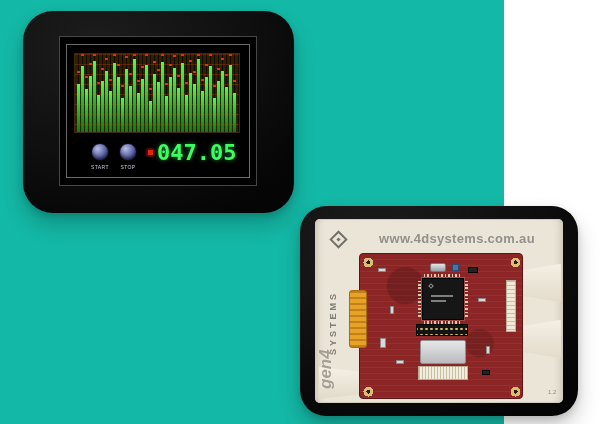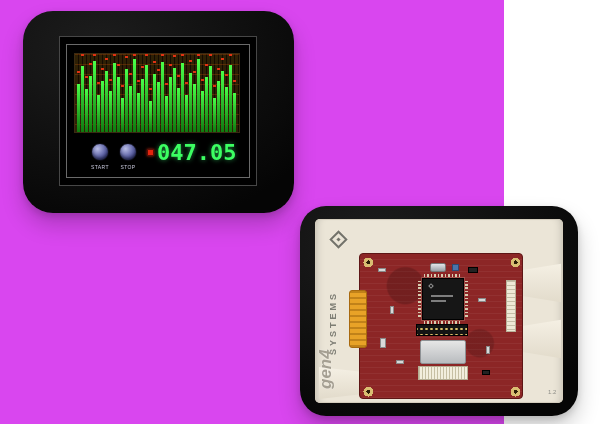--- a/index.html
+++ b/index.html
@@ -1,18 +1,18 @@
 <!DOCTYPE html>
 <html><head>
 <meta charset="utf-8">
 <style>
   * { margin:0; padding:0; box-sizing:border-box; }
   html,body { width:600px; height:424px; background:#ffffff; overflow:hidden;
               font-family:"Liberation Sans", sans-serif; }
-  .stage { position:relative; width:504px; height:424px; background:#d946ef; }
+  .stage { position:relative; width:504px; height:424px; background:#14b8a6; }
 
   
   .device { position:absolute;
             background:radial-gradient(130% 130% at 28% 18%, #1d1d1d, #050505 72%);
             box-shadow:0 12px 22px rgba(0,0,0,.20), 0 3px 7px rgba(0,0,0,.14); }
 
   
   #front-device { left:23px; top:11px; width:271px; height:202px; border-radius:30px; }
   .screen-frame { position:absolute; left:36px; top:25px; width:198px; height:150px;
                   border:1px solid #474747; background:#000; }
@@ -229,20 +229,21 @@
     </div>
   </div>
 
   <div class="device" id="back-device">
     <div class="shell">
 
       <div class="molding" id="molding-1"></div>
       <div class="molding" id="molding-2"></div>
       <div class="molding" id="molding-3"></div>
 
+      <div class="url">www.4dsystems.com.au</div>
 
       <div class="logo-diamond">
         <div class="logo-core"></div>
       </div>
       <div class="brand-vert">SYSTEMS</div>
       <div class="gen4">gen4</div>
       <div class="rev">1.2</div>
 
       <div class="pcb">
         <div class="hole" style="left:3px;top:3px"></div>

